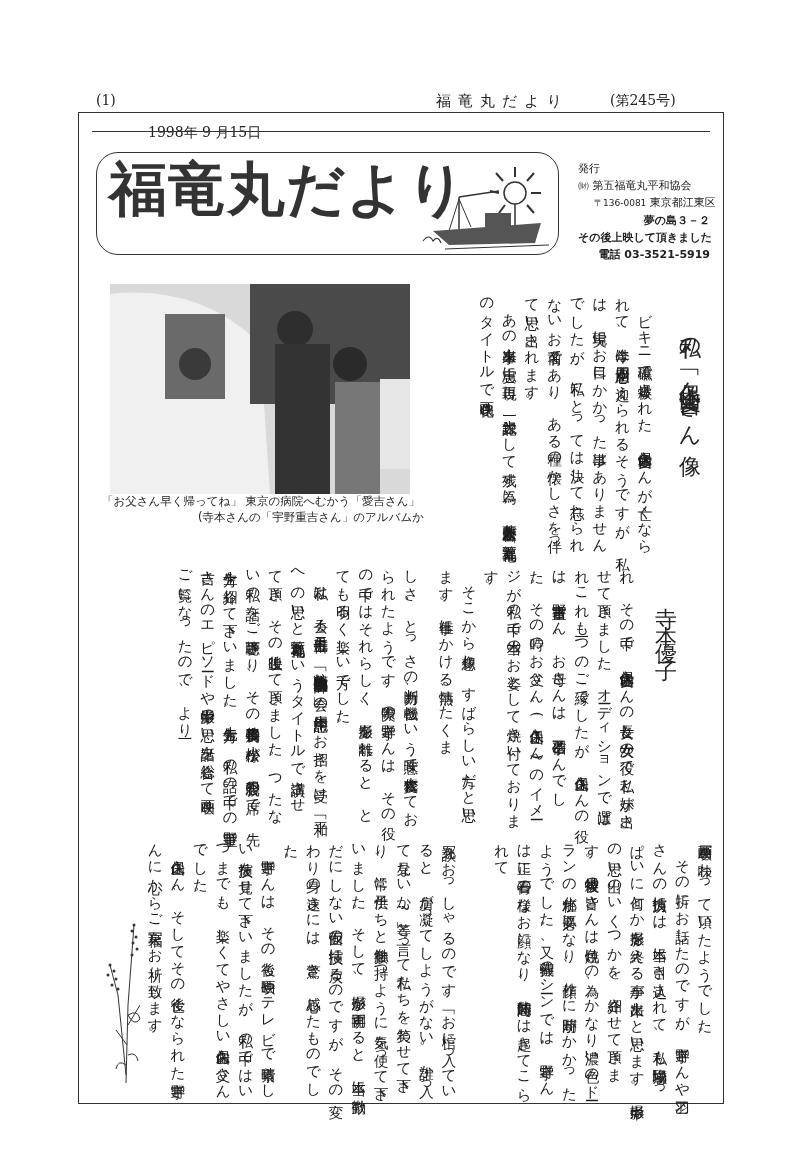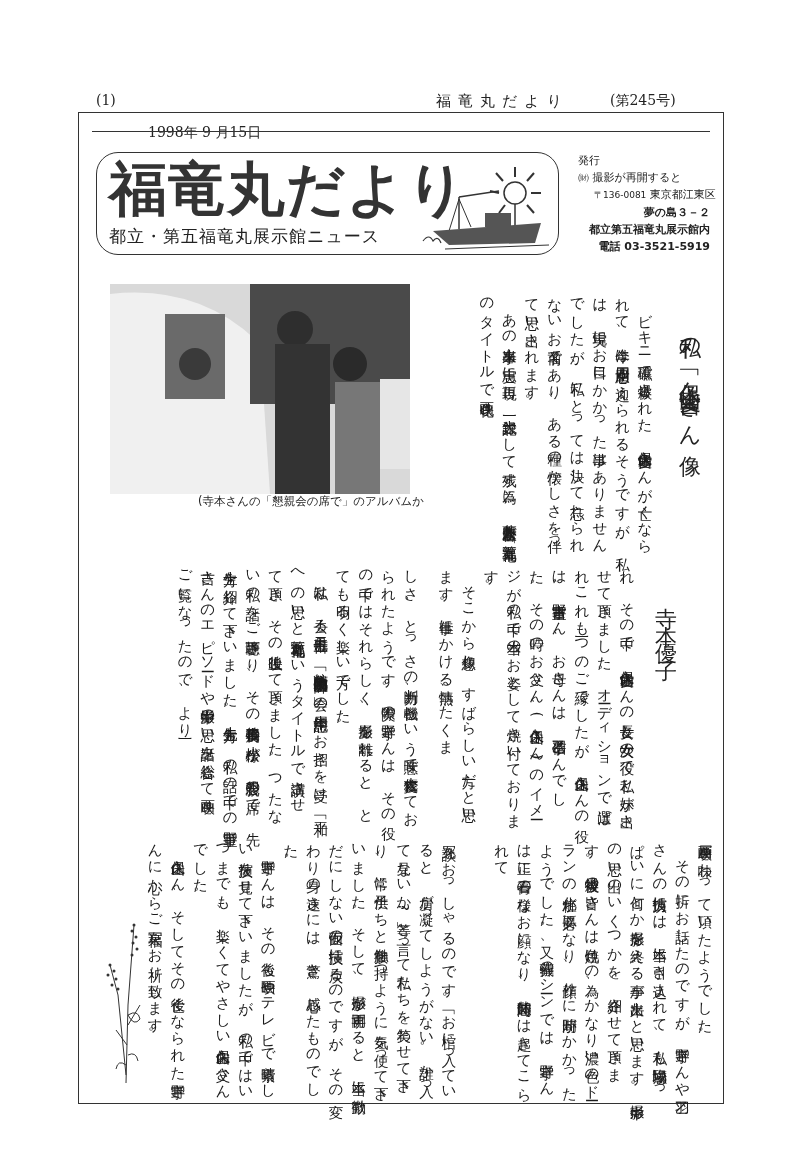--- a/index.html
+++ b/index.html
@@ -30,21 +30,21 @@
   .masthead .big-title {
     position:absolute; left:12px; top:-2px; font-size:58px; font-weight:bold;
     font-family:"DejaVu Serif",serif; color:#333; letter-spacing:1px;
   }
   .masthead .subtitle {
     position:absolute; left:12px; top:72px; font-size:17px;
     font-family:"DejaVu Sans",sans-serif; color:#222; letter-spacing:1px;
   }
   .masthead .ship { position:absolute; left:322px; top:4px; width:136px; height:96px; }
   .publisher {
-    position:absolute; left:578px; top:152px; width:140px; font-size:11px;
+    position:absolute; left:578px; top:160px; width:140px; font-size:11px;
     line-height:17px; color:#222; font-family:"DejaVu Sans",sans-serif;
   }
   .publisher div { white-space:nowrap; }
   .publisher .r { text-align:right; padding-right:8px;font-weight:bold; }
   .vcol {
     position:absolute; writing-mode:vertical-rl; font-size:14.5px; line-height:22.6px;
     letter-spacing:0.6px; color:#1c1c1c;
     font-family:"DejaVu Sans","Liberation Sans",sans-serif;
   }
   .article-title {
@@ -78,21 +78,20 @@
   <span class="date">1998年 9 月15日</span>
   <span class="title">福竜丸だより</span>
   <span class="issue">(第245号)</span>
 </div>
 
 <div class="frame"></div>
 <div class="inner-rule"></div>
 
 <div class="masthead">
   <div class="big-title">福竜丸だより</div>
-  <div class="subtitle">都立・第五福竜丸展示館ニュース</div>
   <svg class="ship" viewBox="0 0 136 96">
     <circle cx="96" cy="36" r="11" fill="none" stroke="#333" stroke-width="1.5"></circle>
     <g stroke="#333" stroke-width="2">
       <line x1="96" y1="20" x2="96" y2="10"></line>
         <line x1="108" y1="24" x2="115" y2="16"></line>
       <line x1="112" y1="36" x2="122" y2="36"></line>
         <line x1="108" y1="48" x2="115" y2="56"></line>
       <line x1="84" y1="24" x2="77" y2="16"></line>
         <line x1="80" y1="36" x2="71" y2="34"></line>
       <line x1="86" y1="48" x2="80" y2="56"></line>
@@ -104,27 +103,27 @@
     <line x1="96" y1="47" x2="96" y2="74" stroke="#333" stroke-width="1.5"></line>
     <path d="M14 74 L122 66 L116 86 L30 88 Z" fill="#555"></path>
     <rect x="66" y="56" width="26" height="14" fill="#555"></rect>
     <path d="M4 84 q6 -8 10 0 q5 -6 8 2" fill="none" stroke="#333" stroke-width="1.2"></path>
     <path d="M26 92 L130 88" stroke="#333" stroke-width="1"></path>
   </svg>
 </div>
 
 <div class="publisher">
   <div>発行</div>
-  <div>㈶ 撮影が再開すると</div>
+  <div>㈶ 第五福竜丸平和協会</div>
   <div>
     <span style="font-size:9px;margin-left:16px;">〒136-0081</span>
     <span style="">東京都江東区</span>
   </div>
   <div class="r">夢の島３－２</div>
-  <div class="r">都立第五福竜丸展示館内</div>
+  <div class="r">その後上映して頂きました</div>
   <div class="r">電話 03-3521-5919</div>
 </div>
 
 <div class="article-title">
   <span>私の</span><span class="spacer"></span><span>「久保山愛吉」</span><span>さん像</span>
 </div>
 <div class="author">寺本優子</div>
 
 <div class="vcol" style="left:426px; top:288px; height:264px; width:230px; white-space:pre-wrap;">　ビキニ環礁で被爆された、久保山愛吉さんが亡くなられて、今年は四十四回忌を迎えられるそうですが、私は、現実にお目にかかった事はありませんでしたが、私にとっては決して忘れられないお名前であり、ある種の懐かしさを伴って思い出されます。
 　あの出来事を忠実に再現し、一大記録として残す為に、新藤兼人監督が「第五福竜丸」のタイトルで映画化さ</div>
@@ -137,21 +136,22 @@
     <circle cx="85" cy="80" r="16" fill="#3a3a3a"></circle>
     <rect x="140" y="0" width="160" height="120" fill="#4a4a4a"></rect>
     <circle cx="185" cy="45" r="18" fill="#2e2e2e"></circle>
     <rect x="165" y="60" width="55" height="150" fill="#333"></rect>
     <circle cx="240" cy="80" r="17" fill="#2a2a2a"></circle>
     <rect x="225" y="98" width="45" height="112" fill="#777"></rect>
     <rect x="270" y="95" width="30" height="90" fill="#e6e6e6"></rect>
   </svg>
 </div>
 <div class="caption">
-  <div class="c3">(寺本さんの「懇親会の席で」のアルバムか</div>
+  <div>「お父さん早く帰ってね」 東京の病院へむかう「愛吉さん」</div>
+  <div class="c3">(寺本さんの「宇野重吉さん」のアルバムか</div>
 </div>
 
 <div class="vcol" style="left:420px; top:560px; height:262px; width:218px; white-space:pre-wrap;">れ、その中で、久保山愛吉さんの長女と次女の役で私と妹が出させて頂きました。オーディションで選ばれこれも一つのご縁でしたが、久保山さんの役は、宇野重吉さん、お母さんは、乙羽信子さんでした。その時のお父さん、(久保山さん)のイメージが私の中で本当のお姿として焼き付いております。
 　そこから想像し、すばらしい方だと思います。仕事にかける情熱、たくま</div>
 <div class="vcol" style="left:96px; top:560px; height:262px; width:326px; white-space:pre-wrap;">しさ、とっさの判断力、機転という意味で大変優れておられたようです。実際の宇野さんは、その役の中ではそれらしく、撮影を離れると、とても明るく楽しい方でした。
 　私は、去る七月二十五日に、「核戦争防止和歌山県医師の会」の十周年記念にお招きを受け、「平和への思いと第五福竜丸」というタイトルで講演させて頂き、その後上映して頂きました。つたない私の話をご静聴下さり、その後事務局長の小松様が、懇親会の席で、先生方を紹介して下さいました。先生方も、私の話の中での宇野重吉さんのエピソードや撮影中の思い出話を総合して映画をご覧になったので、より一</div>
 
 <div class="vcol" style="left:462px; top:834px; height:262px; width:254px; white-space:pre-wrap;">層映画を味わって頂いたようでした。
 　その折にお話したのですが、宇野さんや乙羽さんの演技力には、本当に引き込まれて、私も臨場感いっぱいに何とか撮影を終える事が出来たと思います。撮影中の思い出のいくつかを、紹介させて頂きます。被爆後の皆さんは色焼けの為、かなり濃い色のドーランの化粧が必要になり、顔作りに時間がかかったようでした。又、葬儀のシーンでは、宇野さんは正に石膏の様なお顔になり、休憩時間には起きてこられて</div>
 <div class="vcol" style="left:104px; top:834px; height:262px; width:356px; white-space:pre-wrap;">冗談をおっしゃるのです。「お棺に入っていると、肩が凝ってしようがない。誰か入って見ないか?」等と言って私たちを笑わせて下さり、常に子供たちと接触を持つように気を使って下さいました。そして、撮影が再開すると、本当に微動だにしない仮面の演技に戻るのですが、その変わり身の速さには、驚き、感心したものでした。

